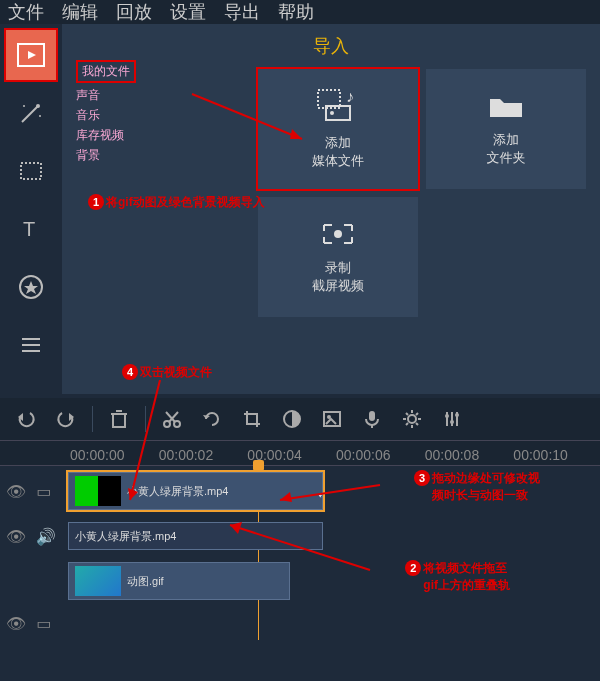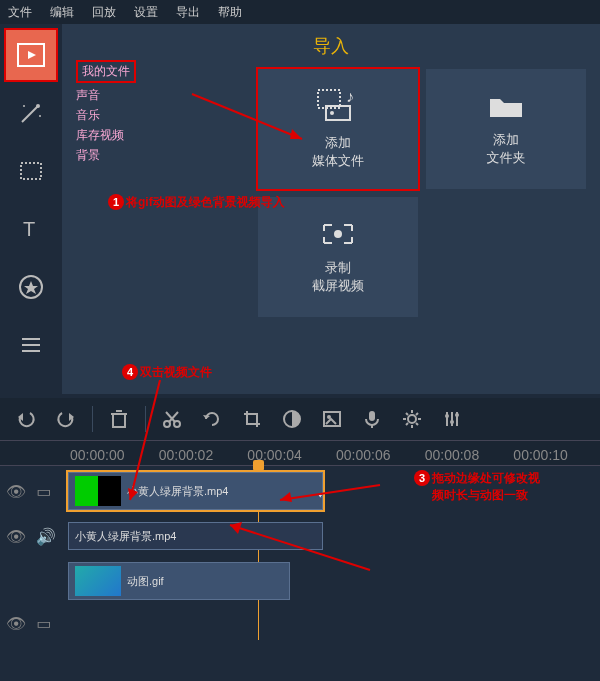--- a/index.html
+++ b/index.html
@@ -1,17 +1,17 @@
 <!DOCTYPE html>
 <html><head>
 <meta charset="utf-8">
 <style>
 * { margin: 0; padding: 0; box-sizing: border-box; font-family: "Microsoft YaHei", sans-serif; }
 body { background: #1e2a3a; color: #ccc; width: 600px; height: 681px; overflow: hidden; position: relative; }
-.menubar { display: flex; background: #1a2532; height: 24px; font-size: 12px; align-items: center; padding-left: 8px; }
+.menubar { display: flex; background: #1a2532; height: 24px; font-size: 18px; align-items: center; padding-left: 8px; }
 .menubar span { margin-right: 18px; cursor: pointer; }
 .main { display: flex; height: 370px; }
 .sidebar { width: 62px; background: #1e2a3a; display: flex; flex-direction: column; align-items: center; padding-top: 6px; }
 .side-btn { width: 50px; height: 50px; display: flex; align-items: center; justify-content: center; margin-bottom: 8px; cursor: pointer; color: #bbb; }
 .side-btn.active { background: #e8674f; color: #fff; }
 .side-btn.hl { outline: 2px solid #d00; }
 .content { flex: 1; background: #2a3a4e; position: relative; padding: 10px 14px; }
 .title-import { text-align: center; font-size: 18px; color: #eab308; margin-bottom: 8px; }
 .file-panel { position: absolute; left: 14px; top: 36px; width: 140px; font-size: 12px; }
 .file-panel .myfiles { border: 2px solid #d00; padding: 1px 4px; display: inline-block; margin-bottom: 4px; }
@@ -138,21 +138,21 @@
           <svg width="40" height="30">
               <path d="M6 6 L14 6 M26 6 L34 6 M6 6 L6 12 M34 6 L34 12 M6 18 L6 24 M34 18 L34 24 M6 24 L14 24 M26 24 L34 24" stroke="#ddd" stroke-width="2" fill="none"></path>
               <circle cx="20" cy="15" r="4" fill="#ddd"></circle>
             </svg>
         </div>
         <span>录制</span>
         <span>截屏视频</span>
       </div>
     </div>
 
-    <div class="annotation" style="left:46px; top:170px;">
+    <div class="annotation" style="left:26px; top:170px;">
       <span class="anno-num">1</span><span>将gif动图及绿色背景视频导入</span>
     </div>
 
     <svg style="position:absolute; left:120px; top:60px;" width="140" height="80">
         <line x1="10" y1="10" x2="120" y2="55" stroke="#d00" stroke-width="2"></line>
         <polygon points="120,55 110,45 108,55" fill="#d00"></polygon>
       </svg>
 
     <div class="annotation" style="left:60px; top:340px;">
       <span class="anno-num">4</span><span>双击视频文件</span>
@@ -290,20 +290,24 @@
         <span>▭</span>
       </div>
     </div>
   </div>
 
   <div class="annotation" style="right:60px; top:30px; text-align:left;">
     <span class="anno-num">3</span><span>拖动边缘处可修改视</span><br>
     <span style="margin-left:18px;">频时长与动图一致</span>
   </div>
 
+  <div class="annotation" style="right:90px; top:120px;">
+    <span class="anno-num">2</span><span>将视频文件拖至</span><br>
+    <span style="margin-left:18px;">gif上方的重叠轨</span>
+  </div>
 
   <svg style="position:absolute; left:270px; top:40px;" width="120" height="30">
       <line x1="110" y1="5" x2="10" y2="20" stroke="#d00" stroke-width="2"></line>
       <polygon points="10,20 20,12 22,22" fill="#d00"></polygon>
     </svg>
   <svg style="position:absolute; left:220px; top:80px;" width="160" height="60">
       <line x1="150" y1="50" x2="10" y2="5" stroke="#d00" stroke-width="2"></line>
       <polygon points="10,5 22,2 18,14" fill="#d00"></polygon>
     </svg>
 </div>

